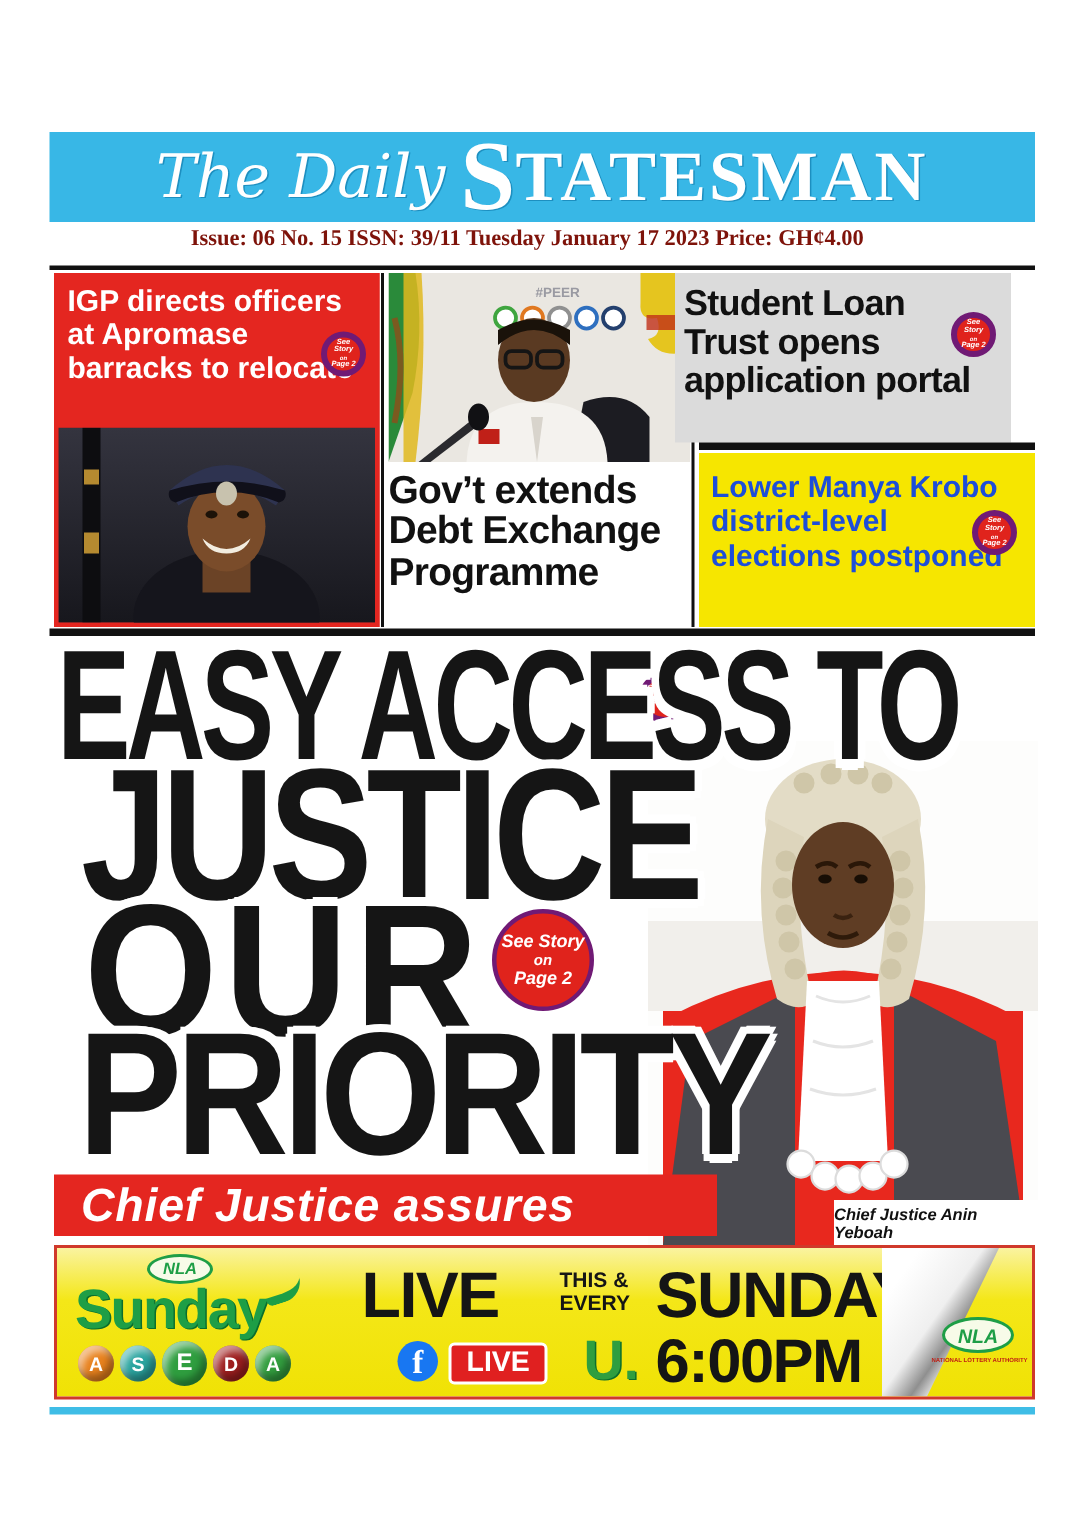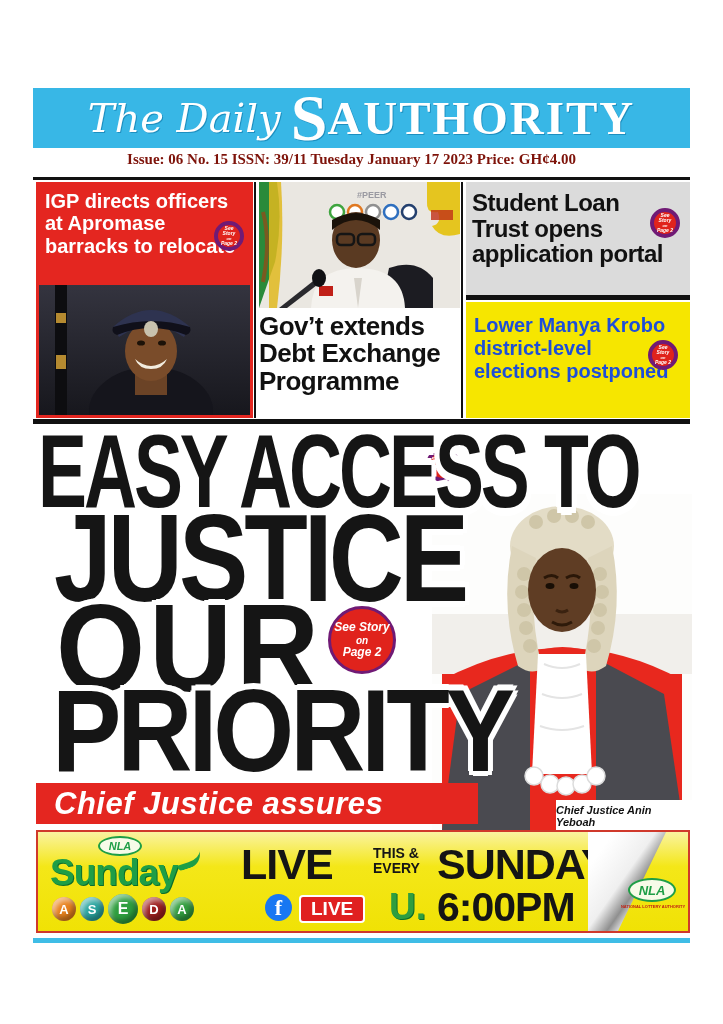--- a/index.html
+++ b/index.html
@@ -25,21 +25,21 @@
     border:3px solid #e42620; background:#e42620; }
   .igp-head { position:relative; background:#e42620; color:#ffffff; font-weight:bold;
     font-size:20px; line-height:1.12; padding:5px 6px 6px 6px; height:100px; }
   .igp-photo { width:100%; height:130px; display:block; }
 
   .story-govt { position:absolute; left:259px; top:182px; width:201px; height:300px; background:#ffffff; }
   .govt-photo { width:100%; height:126px; display:block; }
   .govt-head { position:relative; color:#111111; font-weight:bold; font-size:26px;
     line-height:1.05; padding-top:5px; letter-spacing:-0.5px; }
 
-  .story-student { position:absolute; left:466px; top:182px; width:224px; height:113px;
+  .story-student { position:absolute; left:450px; top:182px; width:224px; height:113px;
     background:#dbdbdb; padding:8px 6px; }
   .student-head { position:relative; color:#111111; font-weight:bold; font-size:24px;
     line-height:1.07; letter-spacing:-0.5px; }
   .story-krobo { position:absolute; left:466px; top:302px; width:224px; height:116px;
     background:#f6e600; padding:12px 8px; }
   .krobo-head { position:relative; color:#1d4ed8; font-weight:bold; font-size:20px; line-height:1.15; }
 
   
   .badge { border-radius:50%; background:#e0231c; border:4px solid #701a75; color:#ffffff;
     font-style:italic; font-weight:bold; text-align:center; display:flex; flex-direction:column;
@@ -112,21 +112,21 @@
   .bottom-line { position:absolute; left:33px; top:938px; width:657px; height:5px; background:#3fbde6; }
 </style>
 </head>
 <body>
 
 <div class="page">
 
   <div class="masthead">
     <span class="mh-script">The Daily</span>
     <span class="mh-initial">S</span>
-    <span class="mh-rest">AUTHORITY</span>
+    <span class="mh-rest">TATESMAN</span>
   </div>
   <div class="issue-line">Issue: 06  No. 15   ISSN: 39/11 Tuesday January 17 2023   Price: GH¢4.00</div>
   <div class="rule" style="left:33px; top:177px; width:657px; height:3px;"></div>
 
   <div class="story-igp">
     <div class="igp-head">IGP directs officers at Apromase barracks to relocate</div>
     <div class="badge badge-sm" style="right:6px; top:36px;">
       <span>See Story</span>
       <span class="b2">on</span>
       <span>Page 2</span>

